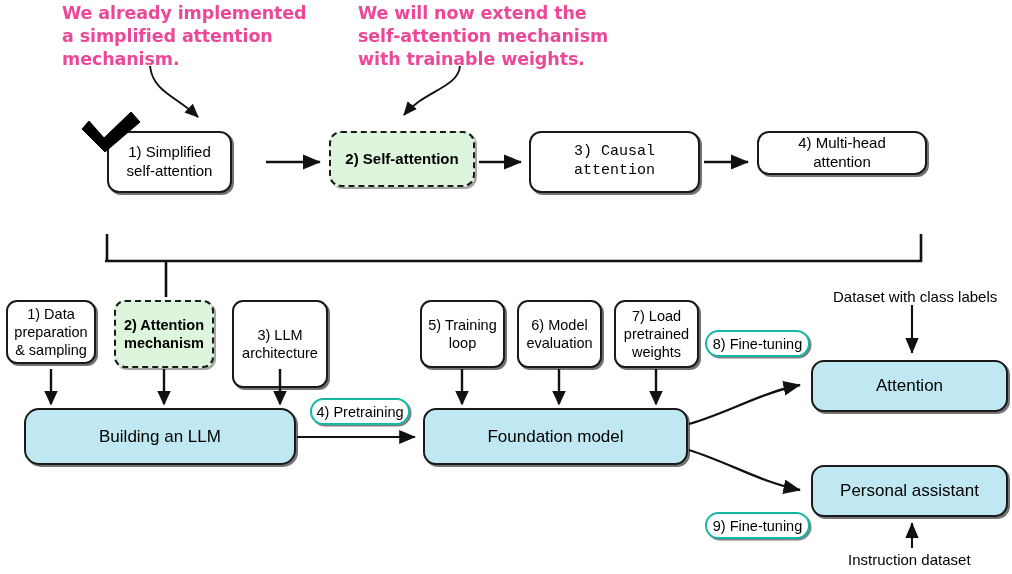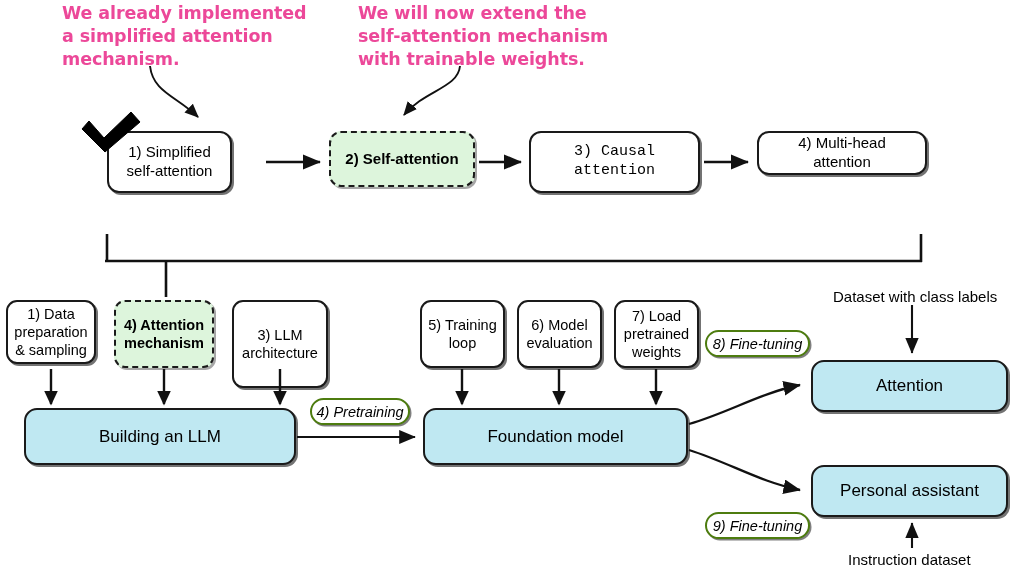--- a/index.html
+++ b/index.html
@@ -45,31 +45,30 @@
     border:2.5px dashed #1a1a1a;
     font-weight:bold;
     box-shadow:2px 2px 0 rgba(0,0,0,0.35);
   }
   .node.blue{
     background:#bfe8f2;
     border-radius:13px;
     font-size:17px;
   }
   .pill{
-    border:2px solid #4d7c0f;
+    border:2px solid #14b8a6;
     border-radius:14px;
     background:#ffffff;
     display:flex;
     align-items:center;
     justify-content:center;
     font-size:14.5px;
     color:#000;
     box-shadow:1.5px 1.5px 0 rgba(0,0,0,0.5);
     white-space:nowrap;
-    font-style:italic;
   }
   .plain-label{
     font-size:15px;
     color:#000;
     white-space:nowrap;
   }
   svg.overlay{position:absolute;left:0;top:0;width:1012px;height:574px;pointer-events:none;}
 </style>
 </head>
 <body>
@@ -91,21 +90,21 @@
 
   <div class="abs node" style="left:529px; top:131px; width:171px; height:62px;font-family:Liberation Mono, monospace;">3) Causal attention</div>
 
   <div class="abs node" style="left:757px; top:131px; width:170px; height:44px;">4) Multi-head
 attention</div>
 
   <div class="abs node small" style="left:6px; top:300px; width:90px; height:64px;">1) Data
 preparation
 &amp; sampling</div>
 
-  <div class="abs node small green" style="left:114px; top:300px; width:100px; height:68px;">4) Attention
+  <div class="abs node small green" style="left:114px; top:300px; width:100px; height:68px;">2) Attention
 mechanism</div>
 
   <div class="abs node small" style="left:232px; top:300px; width:96px; height:88px;">3) LLM
 architecture</div>
 
   <div class="abs node small" style="left:420px; top:300px; width:85px; height:68px;">5) Training
 loop</div>
 
   <div class="abs node small" style="left:517px; top:300px; width:85px; height:68px;">6) Model
 evaluation</div>
@@ -113,21 +112,21 @@
   <div class="abs node small" style="left:614px; top:300px; width:85px; height:68px;">7) Load
 pretrained
 weights</div>
 
   <div class="abs pill" style="left:310px; top:398px; width:100px; height:27px;">4) Pretraining</div>
 
   <div class="abs pill" style="left:705px; top:330px; width:105px; height:27px;">8) Fine-tuning</div>
 
   <div class="abs pill" style="left:705px; top:512px; width:105px; height:27px;">9) Fine-tuning</div>
 
-  <div class="abs node blue" style="left:24px; top:408px; width:272px; height:57px;">Building an LLM</div>
+  <div class="abs node blue" style="left:24px; top:408px; width:272px; height:57px;border-radius:15px;">Building an LLM</div>
 
   <div class="abs node blue" style="left:423px; top:408px; width:265px; height:57px;">Foundation model</div>
 
   <div class="abs node blue" style="left:811px; top:360px; width:197px; height:52px;">Attention</div>
 
   <div class="abs node blue" style="left:811px; top:465px; width:197px; height:52px;">Personal assistant</div>
 
   <div class="abs plain-label" style="left:833px; top:288px;">Dataset with class labels</div>
 
   <div class="abs plain-label" style="left:848px; top:551px;">Instruction dataset</div>

